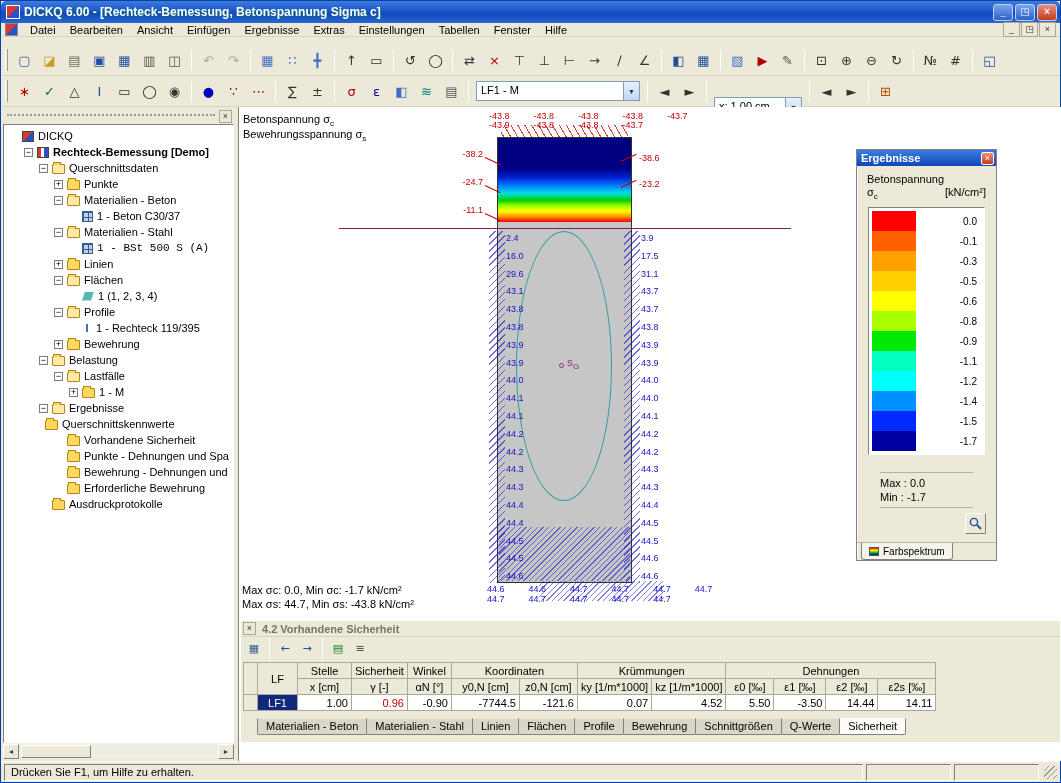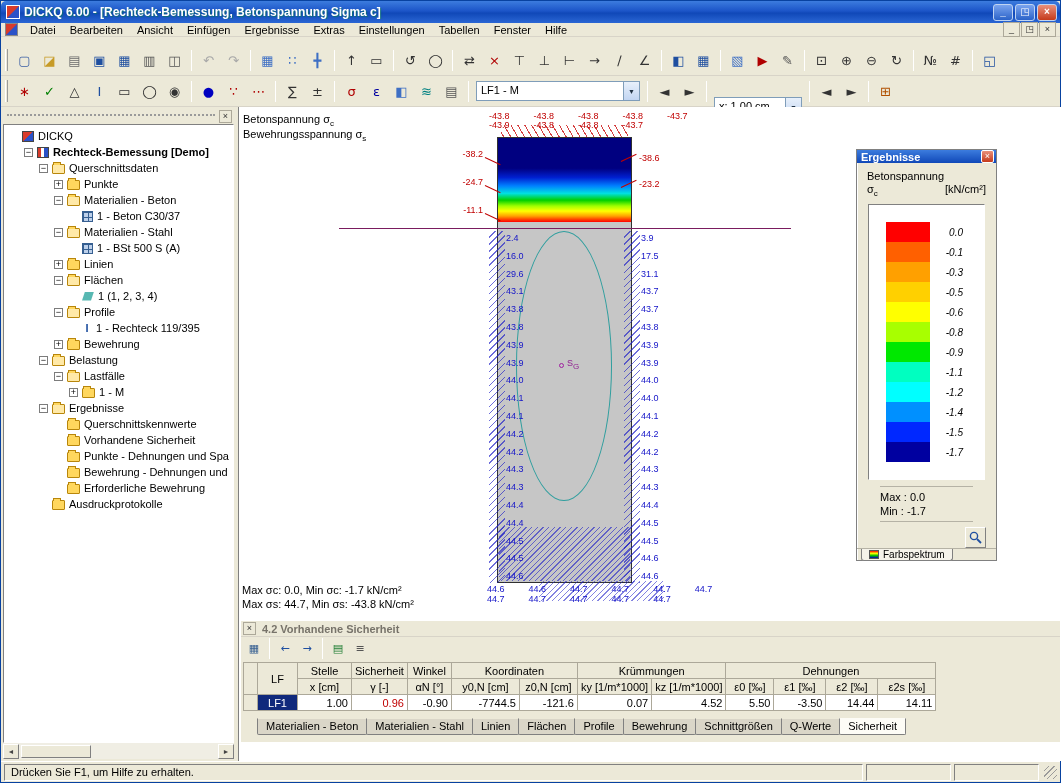--- a/index.html
+++ b/index.html
@@ -118,22 +118,22 @@
   
   .legend-panel { position:absolute; left:855px; top:148px; width:141px; height:412px;
     background:#ECE9D8; border:1px solid #808080; box-shadow:1px 1px 0 #fff inset; display:flex; flex-direction:column; }
   .lp-title { height:16px; background:linear-gradient(180deg,#3C7CDE,#1048B8); display:flex; align-items:center;
     padding:0 2px 0 4px; }
   .lp-title-text { color:#fff; font-weight:bold; font-size:11px; flex:1; }
   .lp-close { width:13px; height:13px; background:linear-gradient(#E9907B,#C53A1B); border:1px solid #fff;
     color:#fff; font-size:9px; line-height:10px; text-align:center; border-radius:2px; }
   .lp-param { margin:7px 10px 0; }
   .lp-symrow { margin:1px 10px 4px; display:flex; justify-content:space-between; }
-  .lg-box { margin:2px auto 0; width:117px; background:#fff; border:1px solid #808080;
-    border-right-color:#fff; border-bottom-color:#fff; padding:17px;font-style:italic; }
+  .lg-box { margin:2px auto 11px; width:117px; background:#fff; border:1px solid #808080;
+    border-right-color:#fff; border-bottom-color:#fff; padding:3px; }
   .lg-row { display:flex; height:20px; align-items:center; }
   .lg-color { width:44px; height:20px; flex:0 0 44px; }
   .lg-label { flex:1; text-align:right; font-size:10px; padding-right:4px; }
   .lp-maxmin { margin:6px 23px 0; border-top:1px solid #B5B2A5; border-bottom:1px solid #B5B2A5; padding:3px 0; }
   .lp-maxmin div { line-height:14px; }
   .lp-zoomrow { display:flex; justify-content:flex-end; padding:5px 10px 0; }
   .lp-zoombtn { width:21px; height:21px; background:#ECE9D8; border:1px solid; border-color:#fff #808080 #808080 #fff;
     display:flex; align-items:center; justify-content:center; }
   .lp-spacer { flex:1; }
   .lp-tabs { height:18px; border-top:1px solid #B5B2A5; display:flex; align-items:stretch; padding-left:4px; }
@@ -330,21 +330,21 @@
         <div class="tree-row" style="padding-left: 65px;">
           <span class="exp-spacer"></span>
           <span class="ticon ticon-material"></span>
           <span class="tlabel">1 - Beton C30/37</span>
         </div>
         <div class="tree-row" style="padding-left: 50px;">
           <span class="expander">−</span>
           <span class="ticon ticon-folder-open"></span>
           <span class="tlabel">Materialien - Stahl</span>
         </div>
-        <div class="tree-row" style="padding-left: 65px;">
+        <div class="tree-row" style="padding-left: 65px; font-family: Liberation Mono, monospace;">
           <span class="exp-spacer"></span>
           <span class="ticon ticon-material"></span>
           <span class="tlabel">1 - BSt 500 S (A)</span>
         </div>
         <div class="tree-row" style="padding-left: 50px;">
           <span class="expander">+</span>
           <span class="ticon ticon-folder"></span>
           <span class="tlabel">Linien</span>
         </div>
         <div class="tree-row" style="padding-left: 50px;">
@@ -385,21 +385,21 @@
         <div class="tree-row" style="padding-left: 65px;">
           <span class="expander">+</span>
           <span class="ticon ticon-folder"></span>
           <span class="tlabel">1 - M</span>
         </div>
         <div class="tree-row" style="padding-left: 35px;">
           <span class="expander">−</span>
           <span class="ticon ticon-folder-open"></span>
           <span class="tlabel">Ergebnisse</span>
         </div>
-        <div class="tree-row" style="padding-left: 50px;">
+        <div class="tree-row" style="padding-left: 28px;">
           <span class="exp-spacer"></span>
           <span class="ticon ticon-folder"></span>
           <span class="tlabel">Querschnittskennwerte</span>
         </div>
         <div class="tree-row" style="padding-left: 50px;">
           <span class="exp-spacer"></span>
           <span class="ticon ticon-folder"></span>
           <span class="tlabel">Vorhandene Sicherheit</span>
         </div>
         <div class="tree-row" style="padding-left: 50px;">

